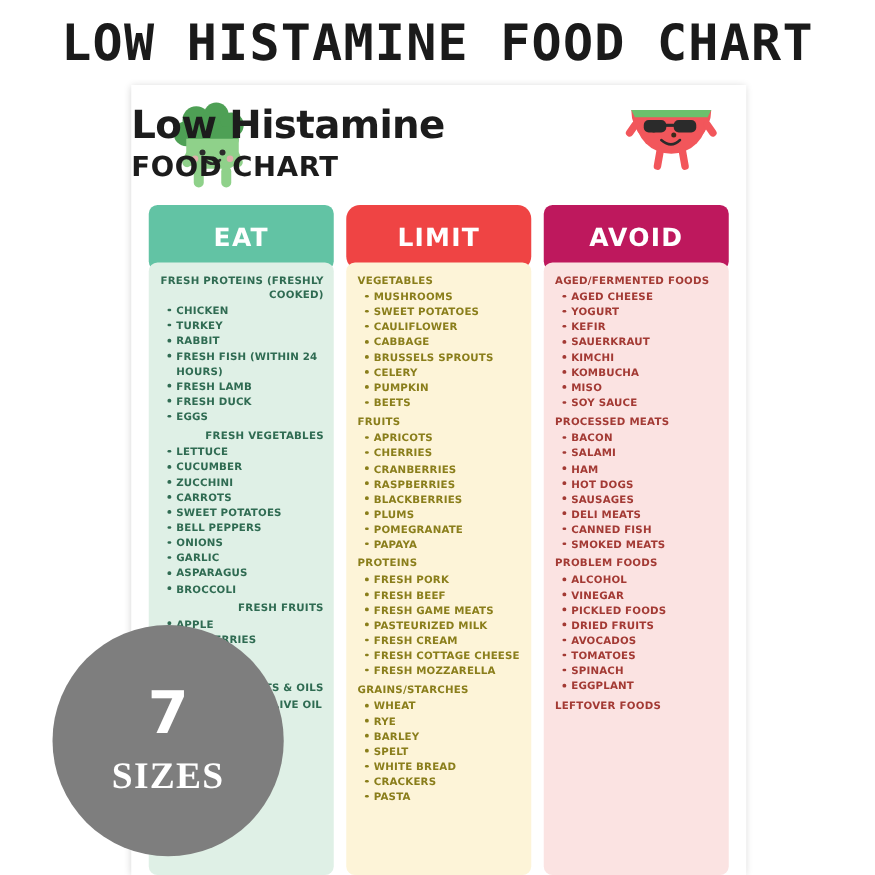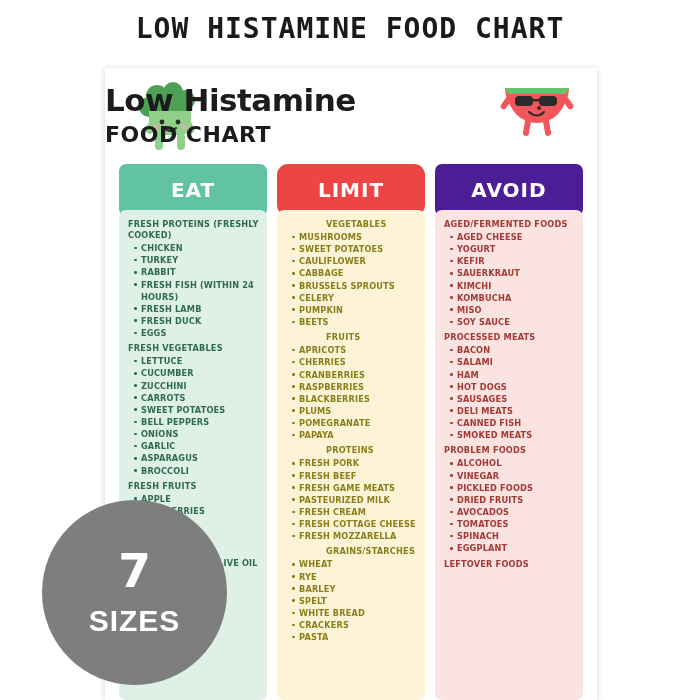--- a/index.html
+++ b/index.html
@@ -17,21 +17,21 @@
 
   
   .page-title {
     position: absolute;
     top: 12px;
     left: 0;
     width: 700px;
     text-align: center;
     font-family: "DejaVu Sans Mono", monospace;
     font-weight: bold;
-    font-size: 28px;
+    font-size: 40px;
     letter-spacing: 1px;
     color: #1a1a1a;
     white-space: nowrap;
   }
 
   
   .card {
     position: absolute;
     top: 68px;
     left: 105px;
@@ -107,21 +107,21 @@
     align-items: center;
     justify-content: center;
     font-family: "DejaVu Sans", sans-serif;
     font-weight: bold;
     font-size: 20px;
     letter-spacing: 1px;
     color: #ffffff;
   }
   .col-header.eat { background: #62c3a4; }
   .col-header.limit { background: #ef4444; border-radius: 11px; }
-  .col-header.avoid { background: #4c1d95; }
+  .col-header.avoid { background: #be185d; }
 
   
   .cols {
     position: absolute;
     top: 142px;
     left: 0;
     width: 492px;
     height: 490px;
     display: flex;
     gap: 10px;
@@ -141,22 +141,22 @@
 
   .group-title {
     font-family: "DejaVu Sans", sans-serif;
     font-weight: bold;
     font-size: 8.2px;
     letter-spacing: 0.2px;
     line-height: 1.35;
     margin: 0 0 1px 0;
     text-transform: uppercase;
   }
-  .col.eat .group-title { color: #2f6b52; }
-  .col.limit .group-title { color: #8a7e1b; margin-left: 40px; }
+  .col.eat .group-title { color: #2f6b52; text-align: right; }
+  .col.limit .group-title { color: #8a7e1b; }
   .col.avoid .group-title { color: #a33a34; }
 
   ul.items {
     list-style: none;
     margin: 0 0 4px 0;
     padding: 0 0 0 13px;
   }
   ul.items li {
     font-family: "DejaVu Sans", sans-serif;
     font-weight: bold;
@@ -198,21 +198,21 @@
     justify-content: center;
   }
   .badge-number {
     font-family: "DejaVu Sans", sans-serif;
     font-weight: bold;
     font-size: 47px;
     line-height: 1;
     margin-bottom: 10px;
   }
   .badge-label {
-    font-family: Liberation Sans, sans-serif;
+    font-family: Liberation Serif, serif;
     font-weight: bold;
     font-size: 30px;
     letter-spacing: 1px;
   }
 </style>
 </head>
 <body>
 
 <div class="page-title">LOW HISTAMINE FOOD CHART</div>
 

